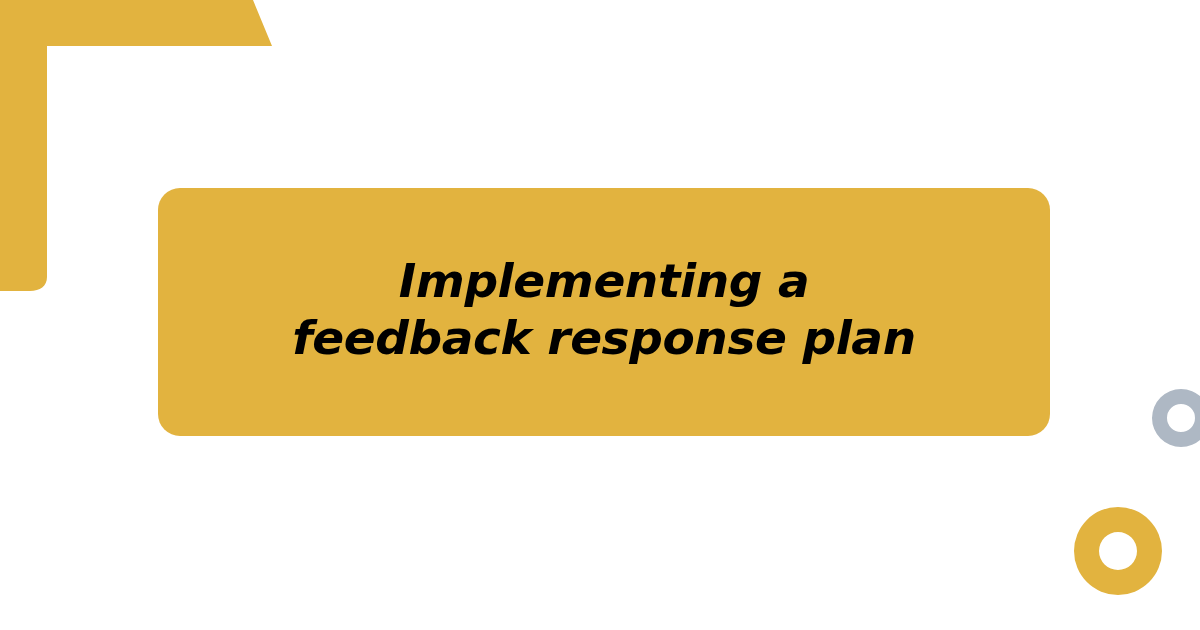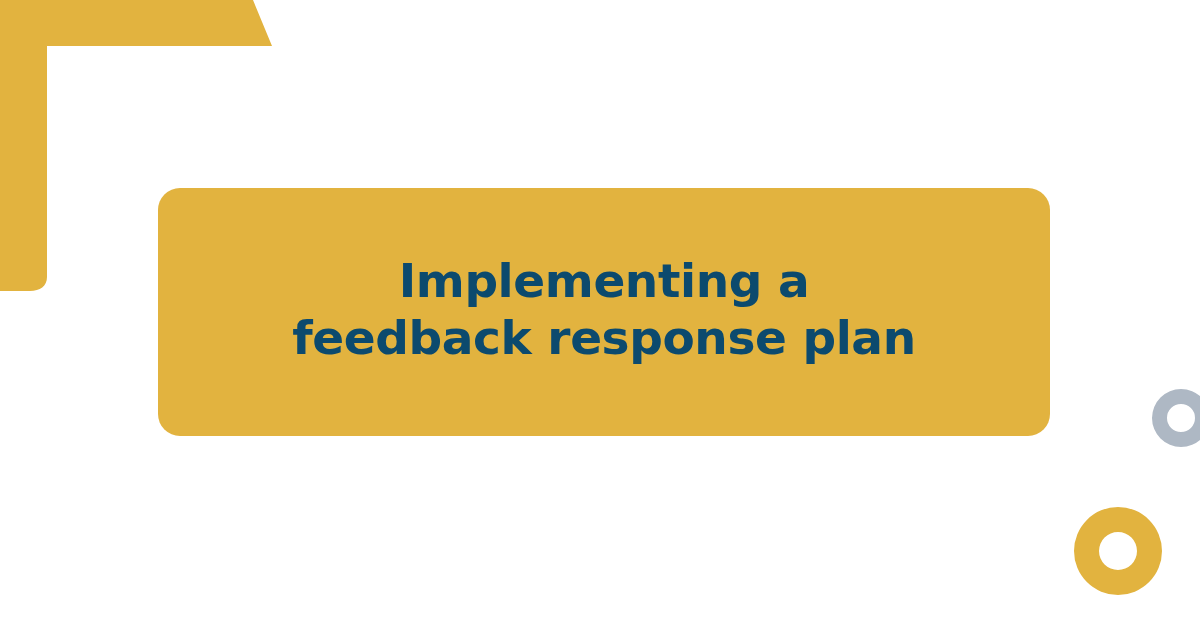--- a/index.html
+++ b/index.html
@@ -56,29 +56,30 @@
     height: 248px;
     background: #e2b33f;
     border-radius: 22px;
     display: flex;
     align-items: center;
     justify-content: center;
     box-sizing: border-box;
     padding: 10px 56px 16px 56px;
   }
   .title-text {
-    color: #0c4a6e;
+    color: #000000;
     font-family: "DejaVu Sans", sans-serif;
     font-weight: bold;
     font-size: 47px;
     line-height: 1.22;
     text-align: center;
     letter-spacing: -0.4px;
     width: 640px;
     margin: 2px;
+    font-style: italic;
     -webkit-font-smoothing: antialiased;
   }
 </style>
 </head>
 <body>
 
 <div id="banner">
 
   <svg class="bracket-svg" viewBox="0 0 300 300" aria-hidden="true">
     <path d="M0 0 L253 0 L272 46 L47 46 L47 277

